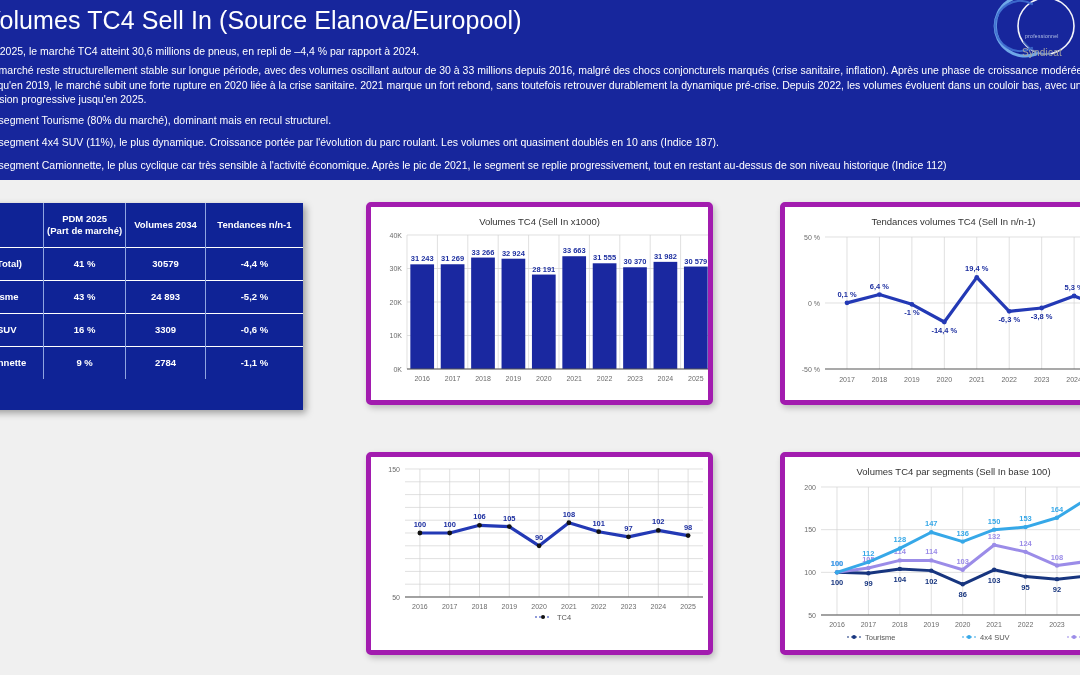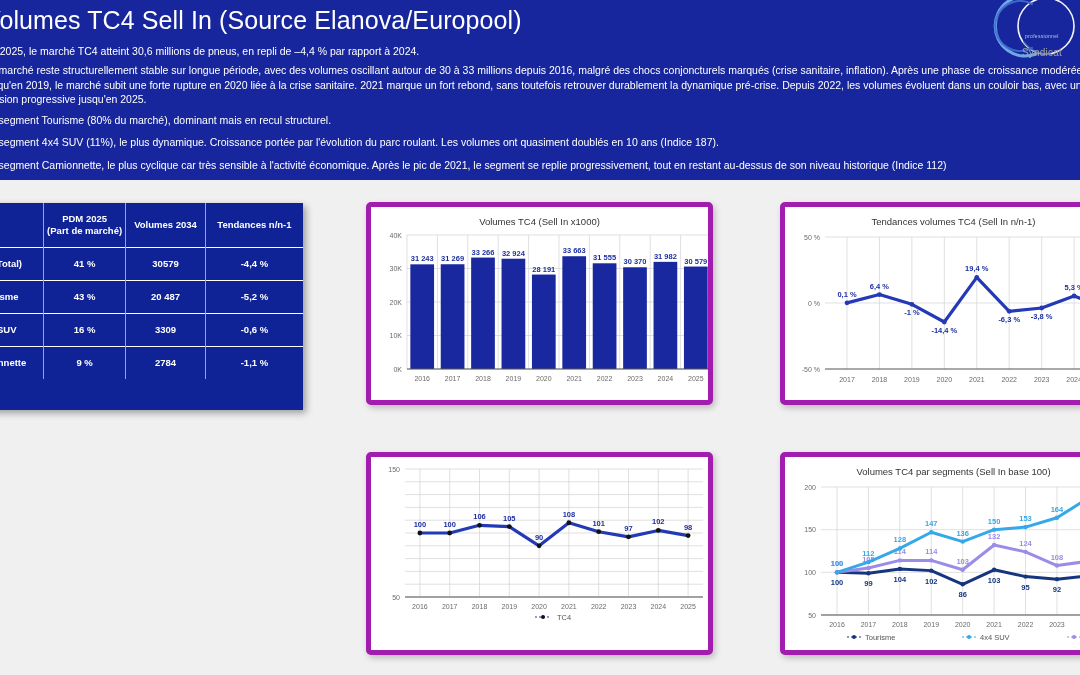--- a/index.html
+++ b/index.html
@@ -134,21 +134,21 @@
     <tbody>
       <tr>
         <td class="c0">TC4 (Total)</td>
         <td class="c1">41 %</td>
         <td class="c2">30579</td>
         <td class="c3">-4,4 %</td>
       </tr>
       <tr>
         <td class="c0">Tourisme</td>
         <td class="c1">43 %</td>
-        <td class="c2">20 487</td>
+        <td class="c2">24 893</td>
         <td class="c3">-5,2 %</td>
       </tr>
       <tr>
         <td class="c0">4x4 SUV</td>
         <td class="c1">16 %</td>
         <td class="c2">3309</td>
         <td class="c3">-0,6 %</td>
       </tr>
       <tr>
         <td class="c0">Camionnette</td>

